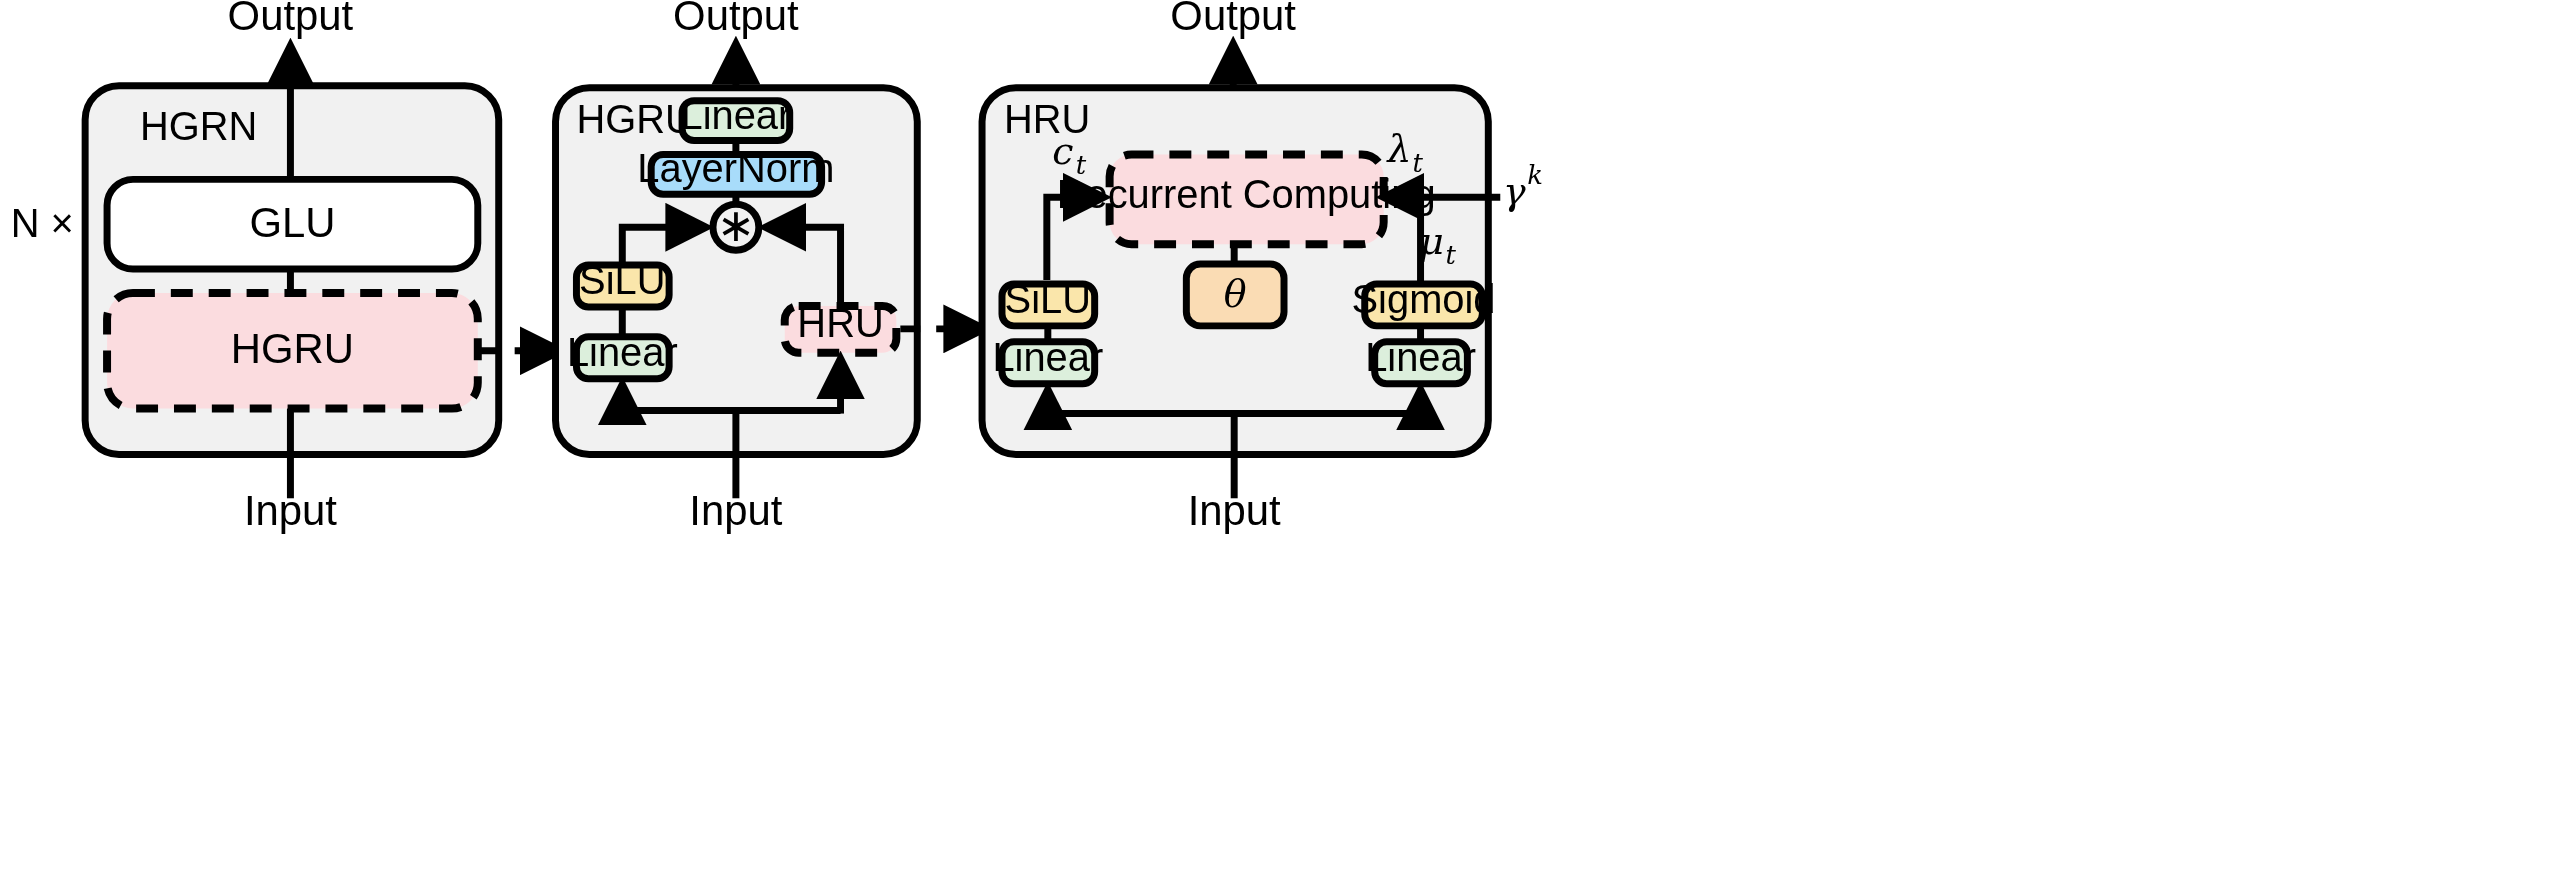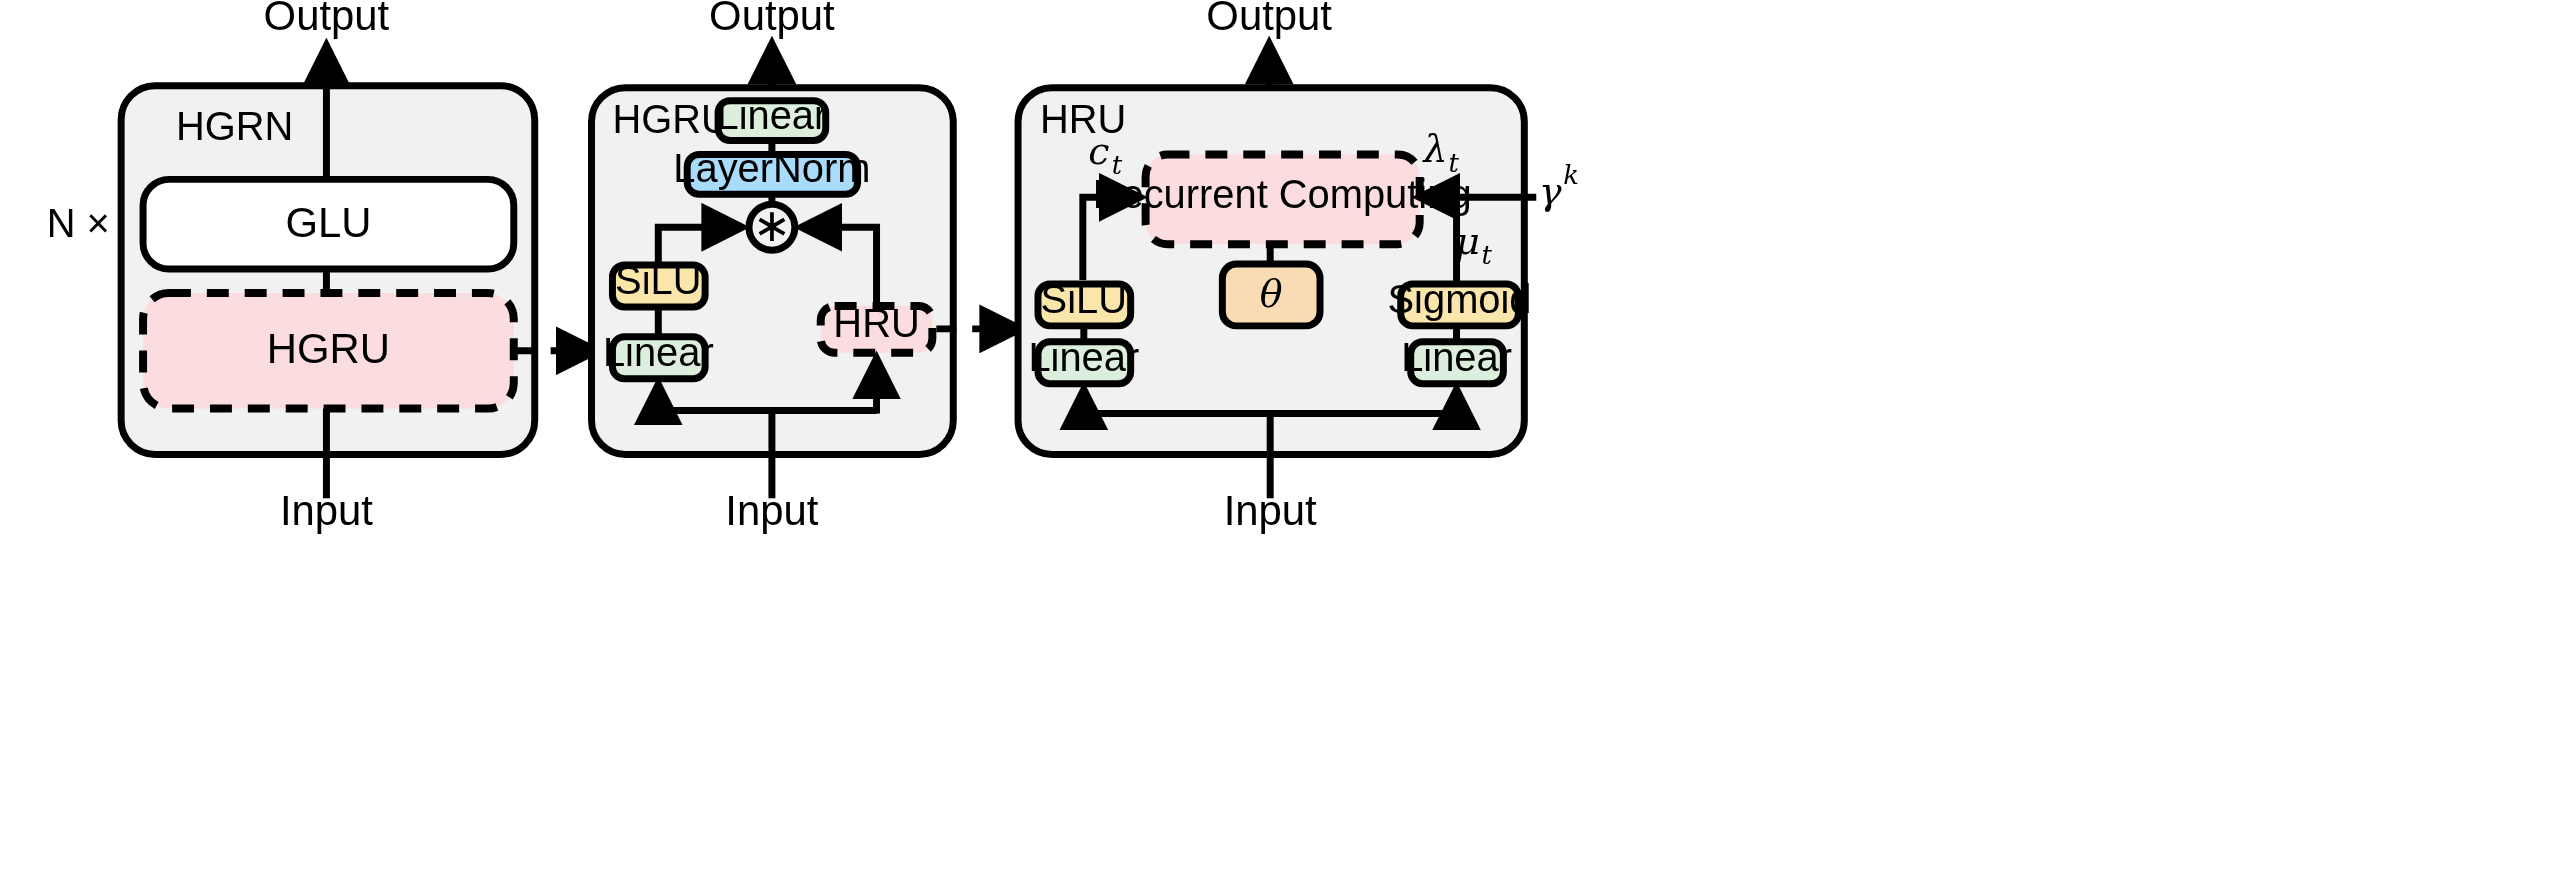--- a/index.html
+++ b/index.html
@@ -6,21 +6,20 @@
     margin: 0;
     padding: 0;
     background: #ffffff;
   }
   #root {
     position: relative;
     width: 2352px;
     height: 872px;
     background: #ffffff;
     font-family: "Liberation Sans", sans-serif;
-    margin-left: 36px;
   }
   svg.diagram {
     position: absolute;
     inset: 0;
     width: 2576px;
     height: 872px;
     display: block;
   }
   .panel-fill      { fill: #f1f1f1; stroke: #000000; stroke-width: 7; }
   .box-white       { fill: #ffffff; stroke: #000000; stroke-width: 7; }

